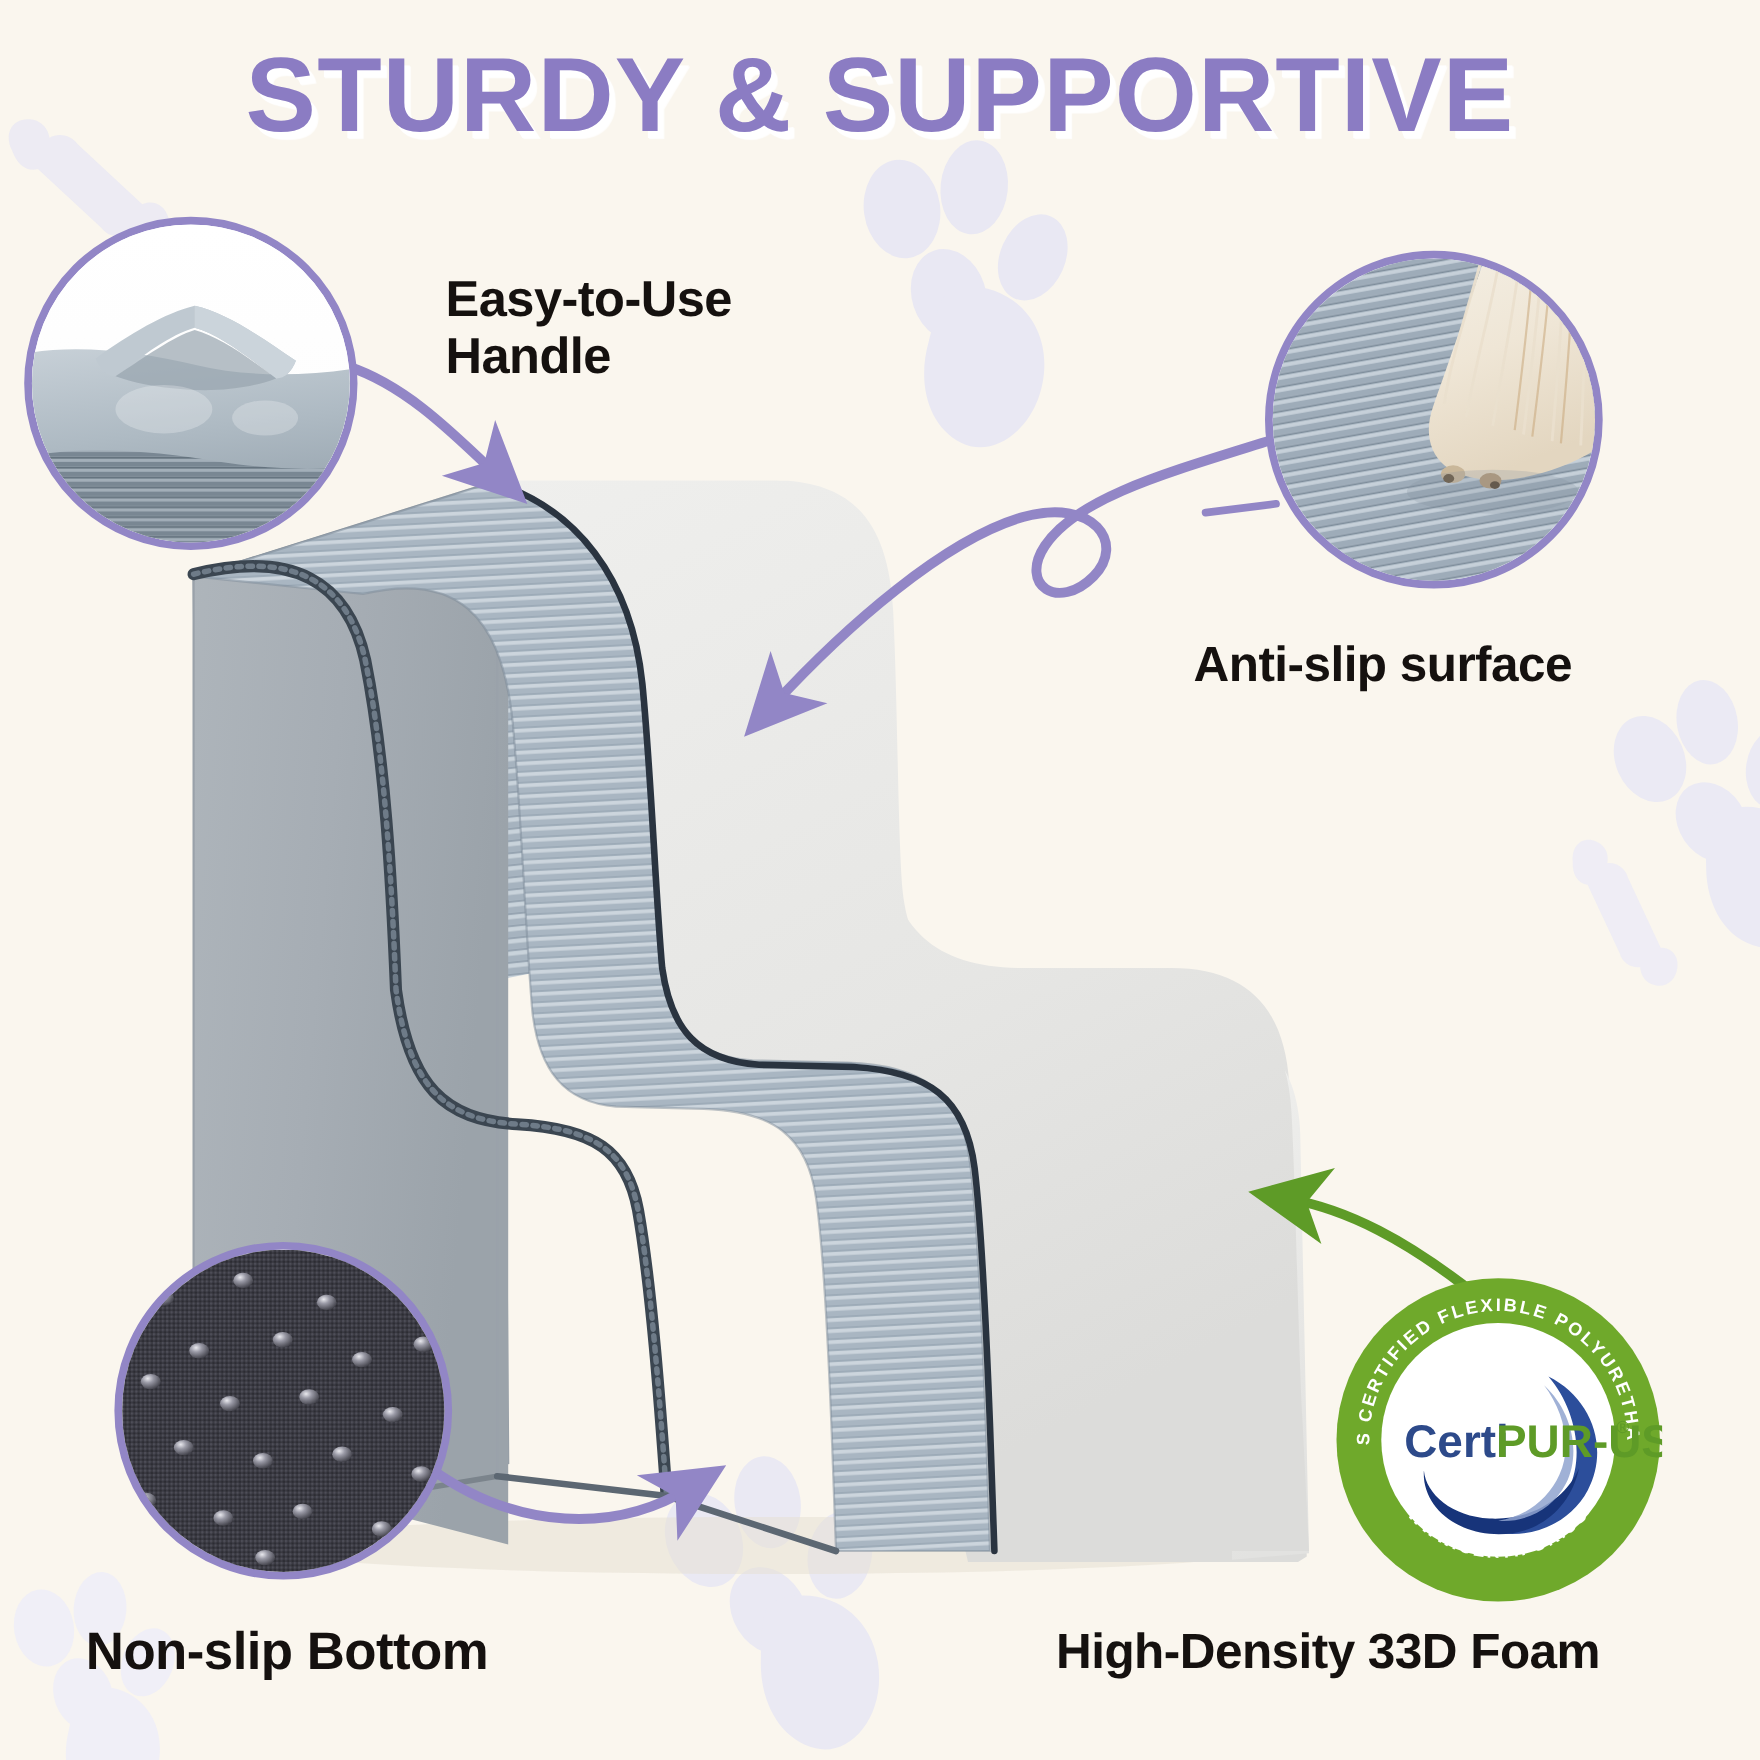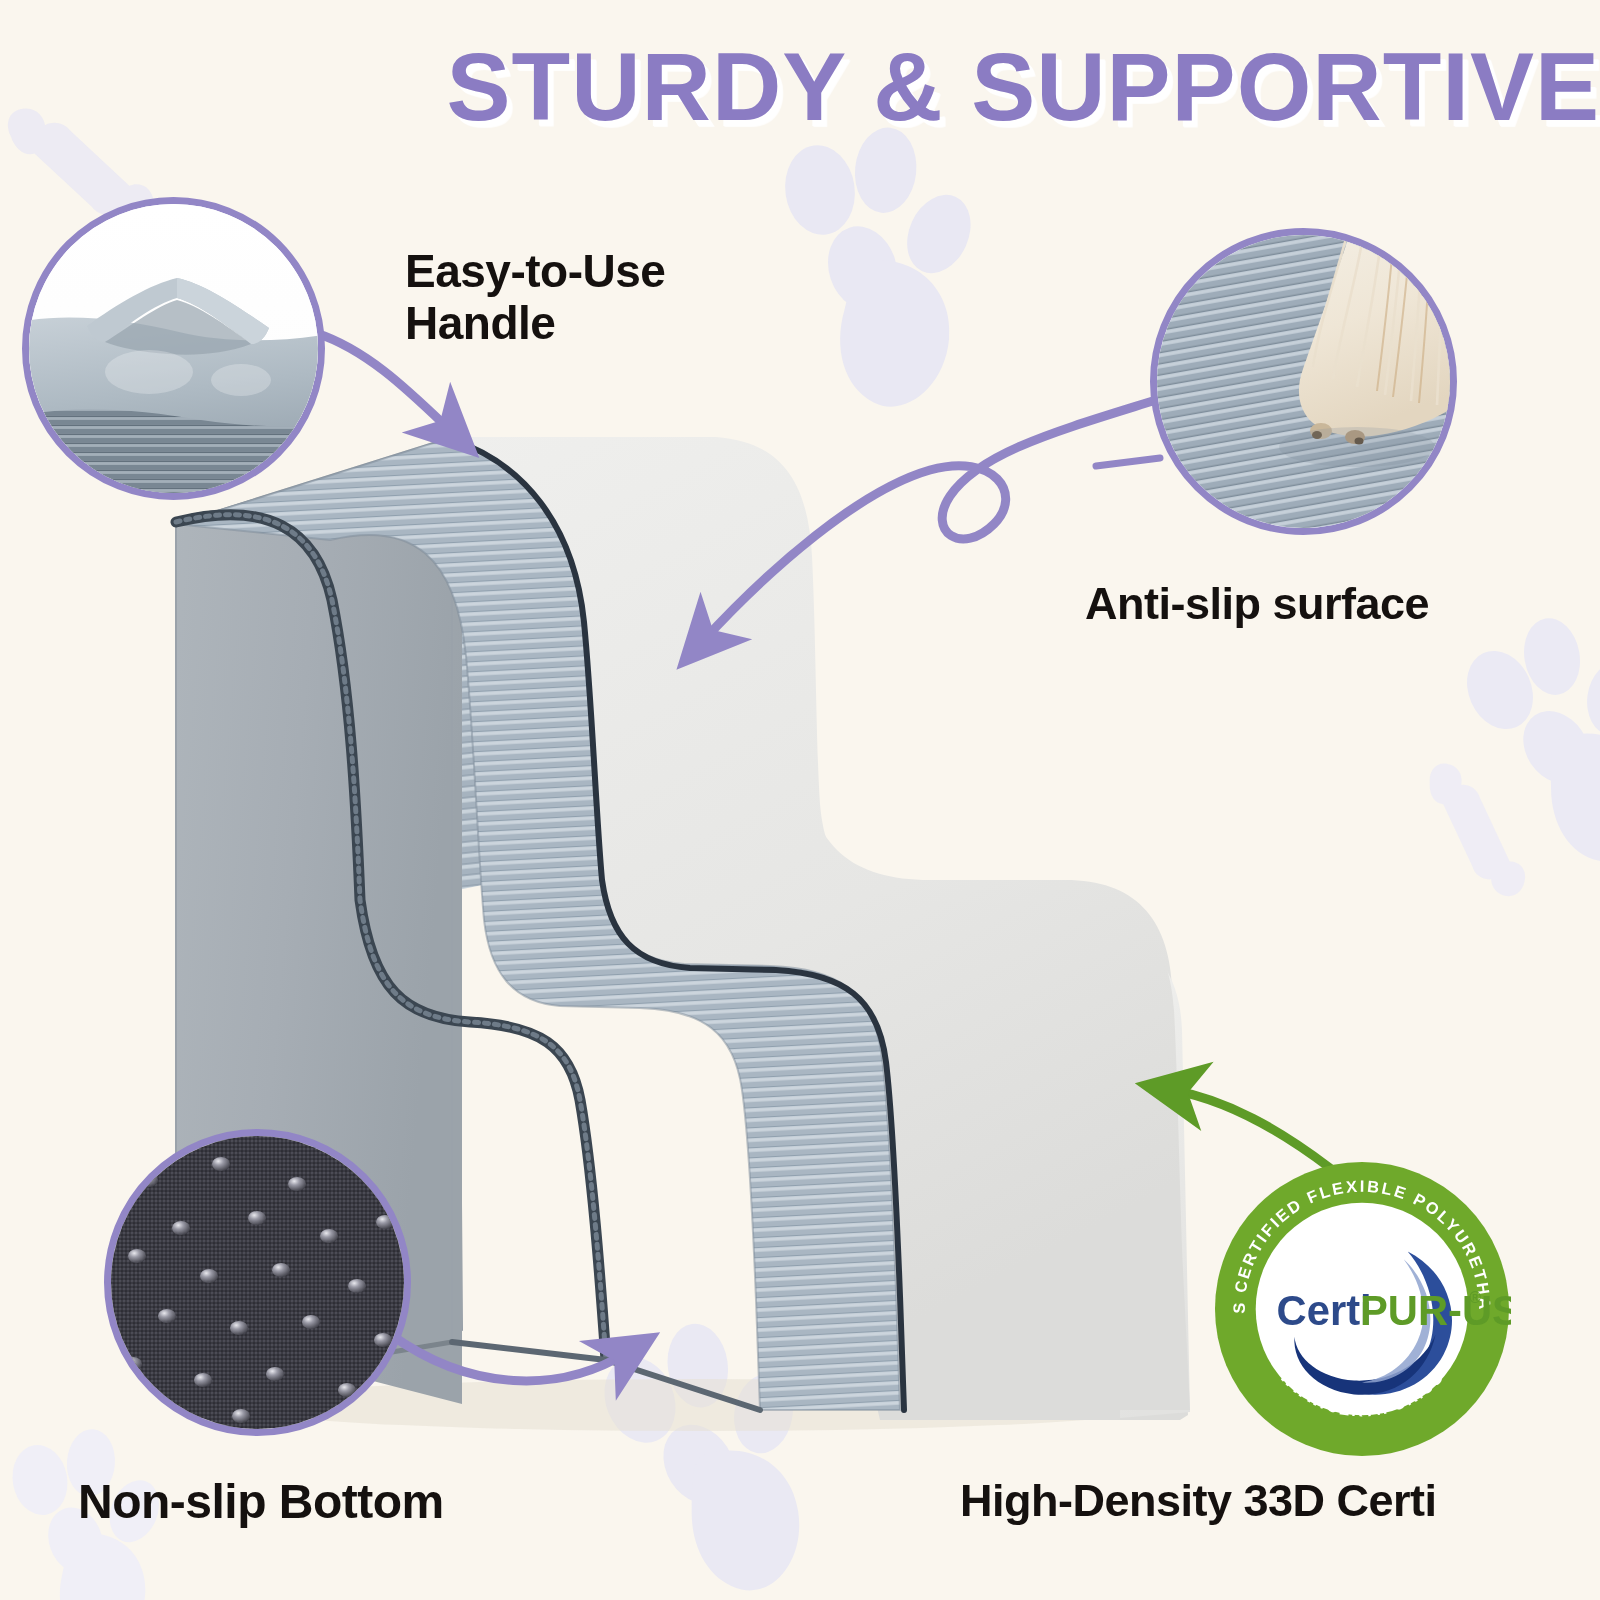--- a/index.html
+++ b/index.html
@@ -13,21 +13,21 @@
 
   #stage { position:absolute; inset:0; width:1600px; height:1600px; }
 
   
   .bg-layer { position:absolute; inset:0; pointer-events:none; }
 
   
   .title {
     position:absolute;
     top:32px; left:0; width:1600px;
-    text-align:right;
+    text-align:center;
     font-size:96px;
     font-weight:bold;
     letter-spacing:1px;
     color:#8B7CC3;
     text-shadow: 5px 6px 0 #FFFFFF, 6px 7px 1px rgba(255,255,255,.9);
     white-space:nowrap;
     font-family:"Liberation Sans", sans-serif;
   }
 
   
@@ -357,21 +357,21 @@
       <path d="M452,1342 L606,1360 L760,1410" fill="none" stroke="#5C6772" stroke-width="6" stroke-linecap="round"></path>
     </g>
   </svg>
 
   <div class="title">STURDY &amp; SUPPORTIVE</div>
 
   <div class="label" id="label-handle">Easy-to-Use
 Handle</div>
   <div class="label" id="label-antislip">Anti-slip surface</div>
   <div class="label" id="label-nonslip">Non-slip Bottom</div>
-  <div class="label" id="label-foam">High-Density 33D Certi</div>
+  <div class="label" id="label-foam">High-Density 33D Foam</div>
 
   <svg class="bg-layer" viewBox="0 0 1600 1600" width="1600" height="1600">
     <defs>
       <marker id="arwP" markerWidth="9" markerHeight="9" refX="4.2" refY="4.5" orient="auto" markerUnits="strokeWidth">
         <path d="M0.2,0.6 L8.4,4.5 L0.2,8.4 L2.4,4.5 Z" fill="#9286C6"></path>
       </marker>
       <marker id="arwG" markerWidth="9" markerHeight="9" refX="4.2" refY="4.5" orient="auto" markerUnits="strokeWidth">
         <path d="M0.2,0.6 L8.4,4.5 L0.2,8.4 L2.4,4.5 Z" fill="#5E9B27"></path>
       </marker>
     </defs>

